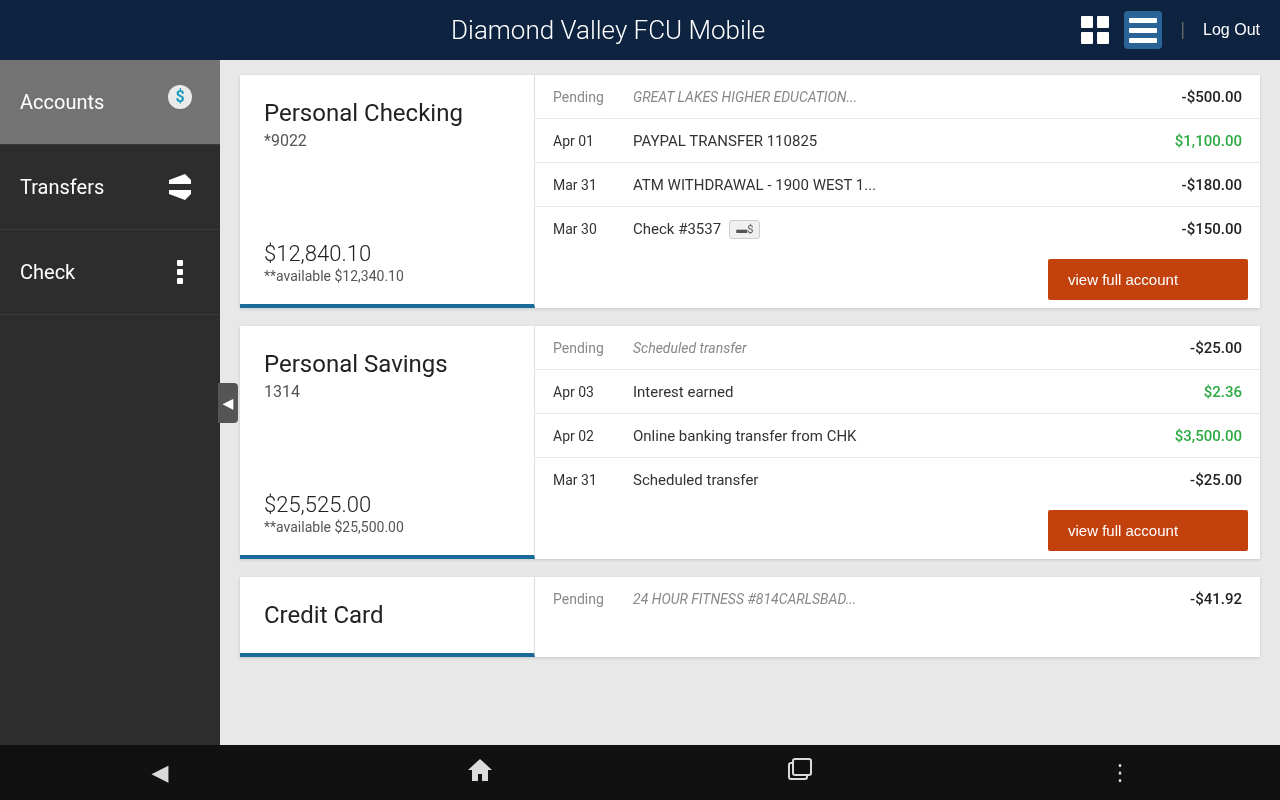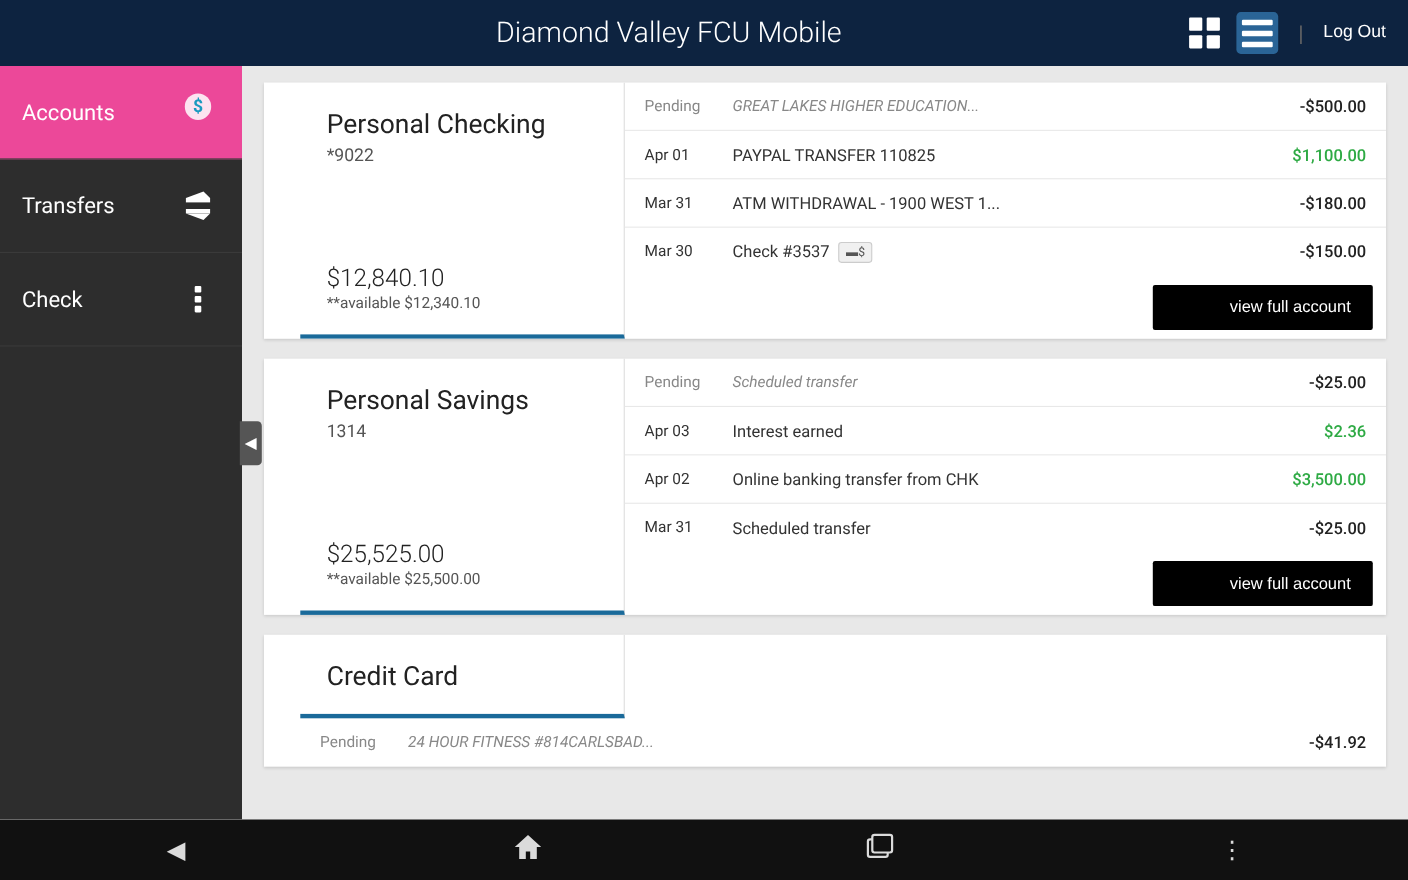--- a/index.html
+++ b/index.html
@@ -61,21 +61,21 @@
     }
     .sidebar-item {
       padding: 22px 20px;
       display: flex;
       align-items: center;
       justify-content: space-between;
       cursor: pointer;
       border-bottom: 1px solid #3a3a3a;
     }
     .sidebar-item.active {
-      background: #ec4899;
+      background: #737373;
     }
     .sidebar-item-label {
       color: white;
       font-size: 20px;
       font-weight: 400;
     }
     .sidebar-icon {
       width: 40px; height: 40px;
       display: flex; align-items: center; justify-content: center;
     }
@@ -105,21 +105,20 @@
     }
 
     
     .account-row {
       display: flex;
       background: white;
       border-radius: 0;
       overflow: hidden;
       box-shadow: 0 1px 3px rgba(0,0,0,0.15);
       min-height: 180px;
-      padding-left: 33px;
     }
     .account-summary {
       width: 295px;
       flex-shrink: 0;
       padding: 24px 24px 20px;
       display: flex;
       flex-direction: column;
       border-right: 1px solid #ddd;
       border-bottom: 4px solid #1a6a9a;
     }
@@ -197,27 +196,27 @@
       align-items: center;
       justify-content: center;
       background: #f0f0f0;
       border: 1px solid #ccc;
       border-radius: 3px;
       padding: 2px 6px;
       font-size: 11px;
       color: #555;
     }
     .view-full-btn {
-      background: #000000;
+      background: #c2410c;
       color: white;
       border: none;
       padding: 12px 20px;
       font-size: 15px;
       cursor: pointer;
-      text-align: right;
+      text-align: left;
       margin: auto 0 0 auto;
       display: block;
       align-self: flex-end;
       min-width: 200px;
       border-radius: 2px;
       margin: 8px 12px 8px auto;
     }
 
     
     .bottom-nav {
@@ -233,21 +232,20 @@
       font-size: 22px;
       cursor: pointer;
       width: 50px;
       text-align: center;
       opacity: 0.85;
     }
 
     
     .credit-card-row {
       min-height: 80px;
-      flex-direction: column;
     }
     .credit-card-row .account-summary {
       border-bottom: 4px solid #1a6a9a;
     }
   </style>
 </head>
 <body>
 
 <div class="top-bar">
   <div style="width:120px"></div>

